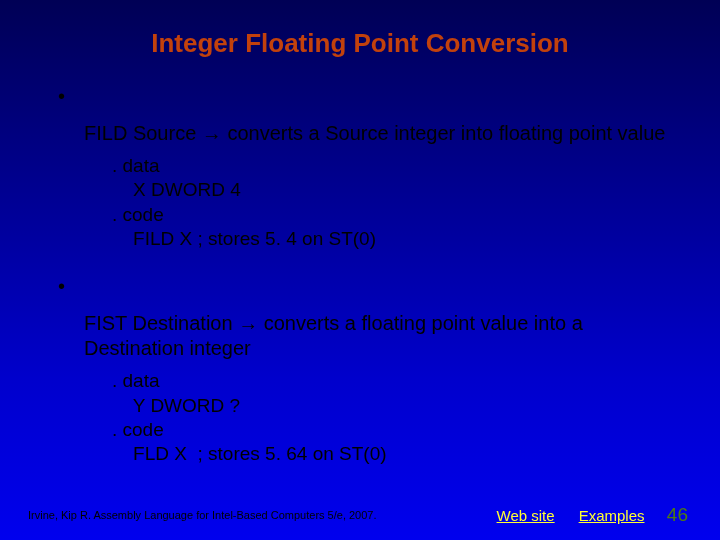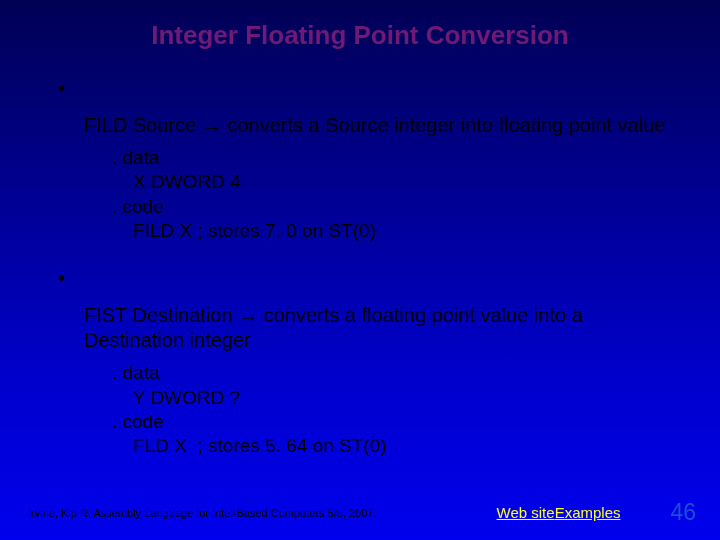--- a/index.html
+++ b/index.html
@@ -10,24 +10,24 @@
     overflow: hidden;
   }
   body {
     background: linear-gradient(to bottom, #000055 0%, #0000cc 70%, #0000ee 100%);
     font-family: Arial, Helvetica, sans-serif;
     color: #000000;
     position: relative;
   }
   .title {
     text-align: center;
-    color: #701a75;
+    color: #c2410c;
     font-weight: bold;
     font-size: 26px;
-    padding-top: 20px;
+    padding-top: 28px;
   }
   .content {
     padding-left: 58px;
     padding-right: 40px;
   }
   .bullet {
     font-size: 20px;
     margin-top: 26px;
     display: flex;
   }
@@ -46,65 +46,66 @@
     margin-top: 8px;
     line-height: 1.28;
   }
   .sub div {
     white-space: pre;
   }
   .footer {
     position: absolute;
     bottom: 14px;
     left: 0;
-    right: 4px;
+    right: 12px;
     display: flex;
     align-items: center;
     padding: 0 20px 0 28px;
     font-size: 11px;
     justify-content: center;
   }
   .footer .cite {
     color: #000;
     flex: 0 0 auto;
   }
   .footer .links {
     margin-left: 120px;
     display: flex;
+    gap: 24px;
   }
   .footer .links span {
     color: #ffff33;
     text-decoration: underline;
     font-size: 15px;
   }
   .footer .page {
     margin-left: auto;
-    color: #1d4ed8;
-    font-size: 23px;
+    color: #4d7c0f;
+    font-size: 19px;
   }
   .bullet2 {
     margin-top: 24px;
   }
 </style>
 </head>
 <body>
 
 <div class="title">Integer Floating Point Conversion</div>
 
 <div class="content">
 
   <div class="bullet">
     <div class="dot">•</div>
     <div class="text">FILD Source → converts a Source integer into floating point value</div>
   </div>
   <div class="sub">
     <div>. data</div>
     <div>    X DWORD 4</div>
     <div>. code</div>
-    <div>    FILD X ; stores 7. 0 on ST(0)</div>
+    <div>    FILD X ; stores 5. 4 on ST(0)</div>
   </div>
 
   <div class="bullet bullet2">
     <div class="dot">•</div>
     <div class="text">FIST Destination → converts a floating point value into a Destination integer</div>
   </div>
   <div class="sub">
     <div>. data</div>
     <div>    Y DWORD ?</div>
     <div>. code</div>

